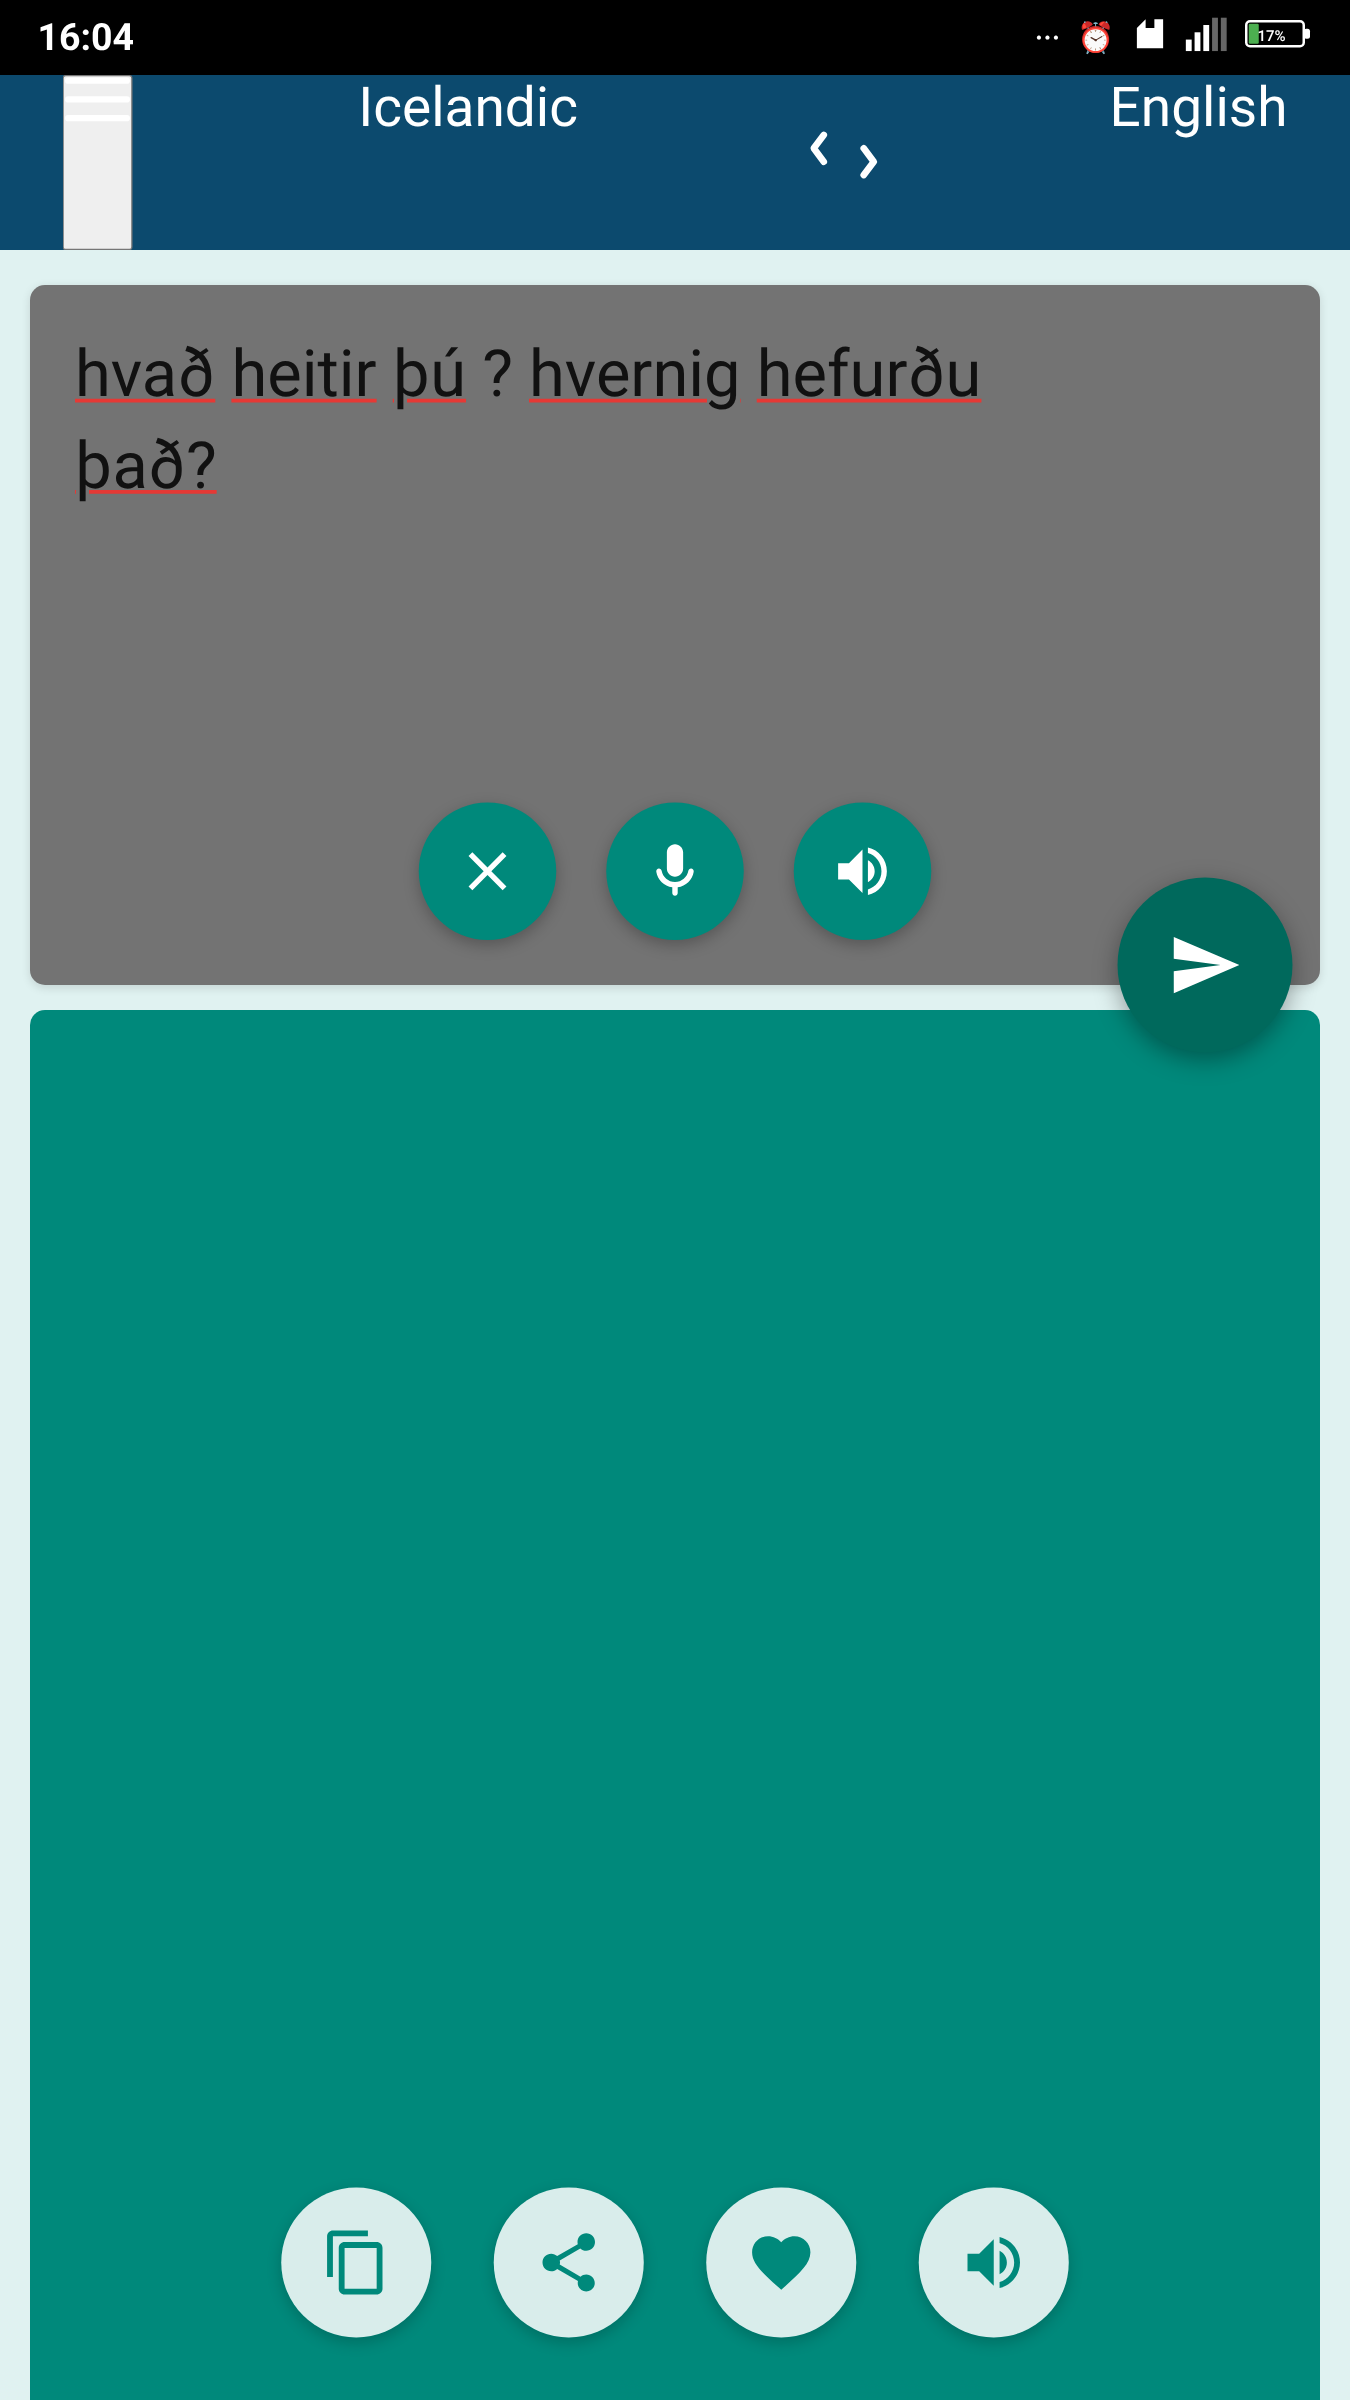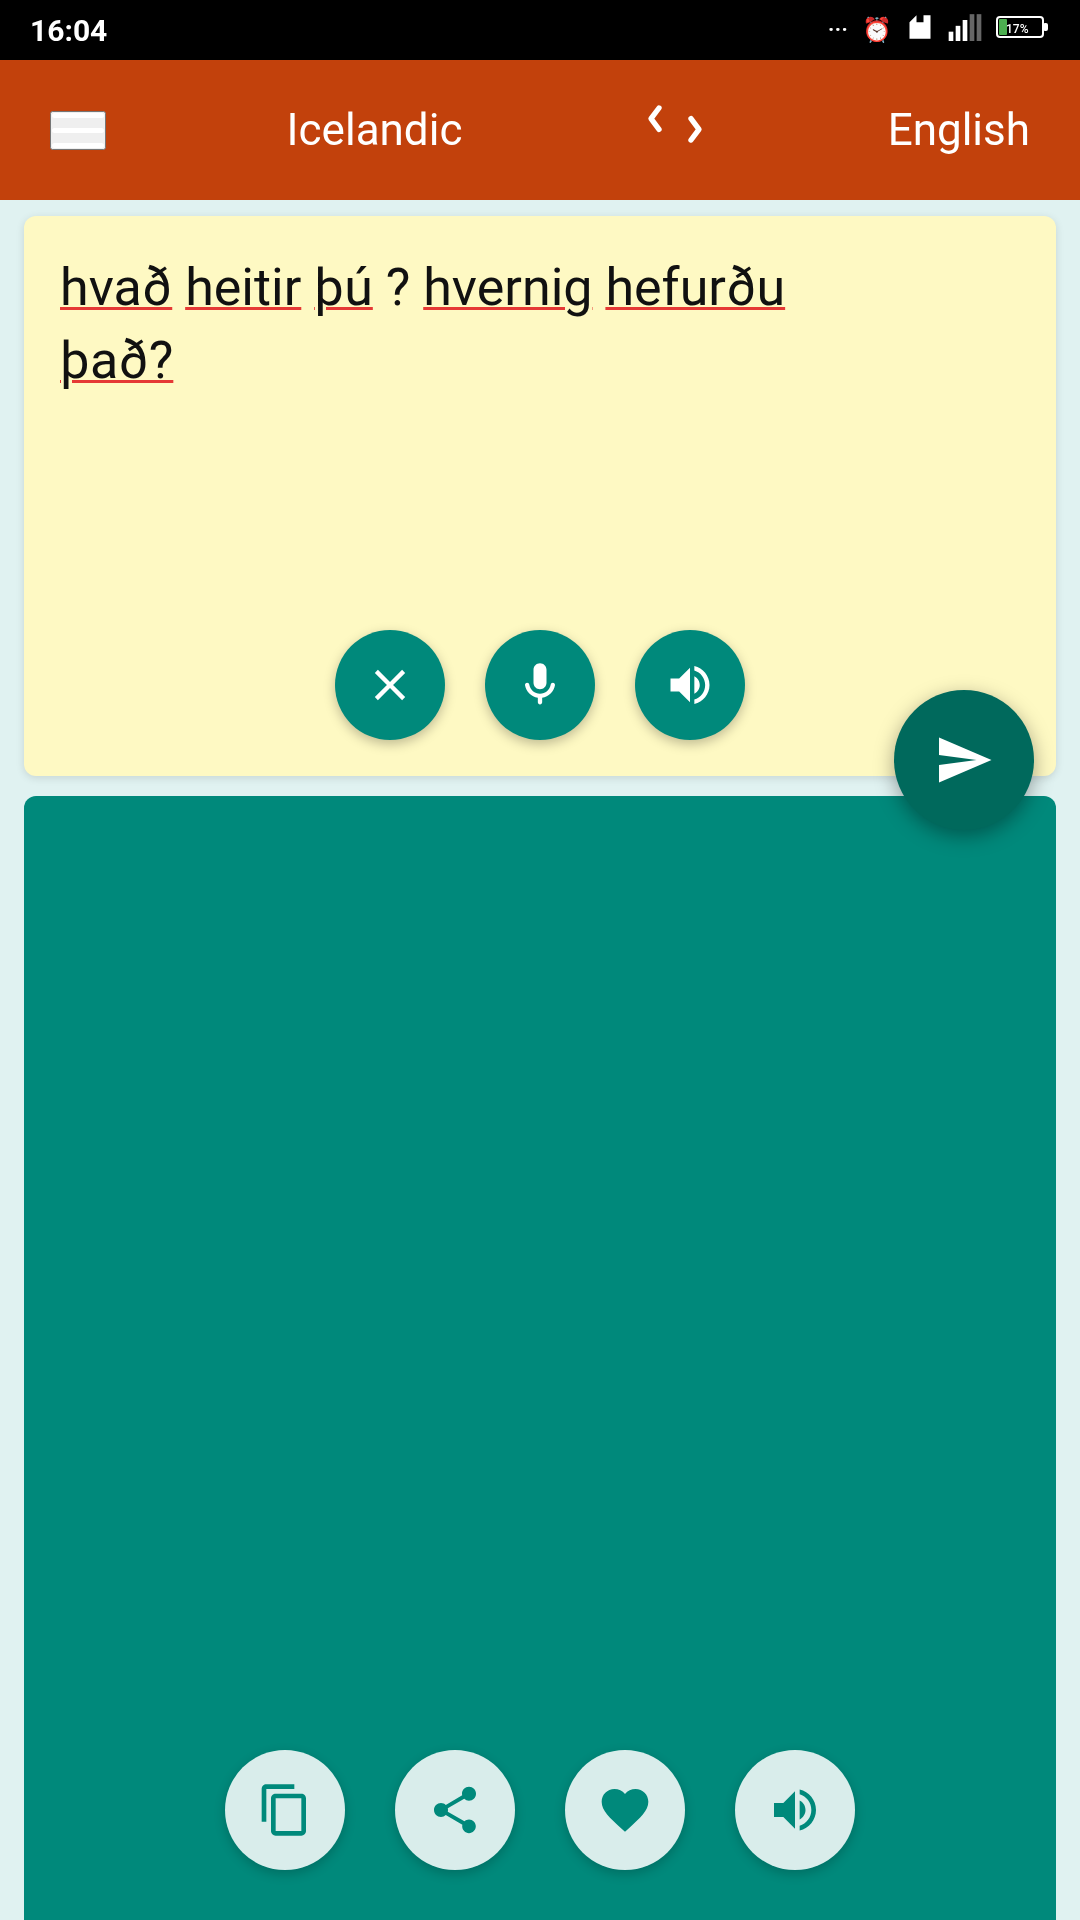--- a/index.html
+++ b/index.html
@@ -26,23 +26,22 @@
       font-size: 28px;
       font-weight: 500;
     }
     .status-time { font-size: 30px; font-weight: bold; }
     .status-icons { display: flex; align-items: center; gap: 14px; font-size: 24px; }
 
     
     .toolbar {
       width: 100%;
       height: 140px;
-      background: #c2410c;
-      display: flex;
-      align-items: center;
+      background: #0c4a6e;
+      display: flex;
       justify-content: space-between;
       padding: 0 50px;
     }
     .toolbar-lang {
       color: #fff;
       font-size: 44px;
       font-weight: 400;
     }
     .toolbar-swap {
       color: #fff;
@@ -66,22 +65,22 @@
     .content {
       width: 100%;
       height: calc(1920px - 60px - 140px);
       background: #e0f2f1;
       display: flex;
       flex-direction: column;
     }
 
     
     .source-panel {
-      background: #fef9c3;
-      margin: 16px 24px 0 24px;
+      background: #737373;
+      margin: 28px 24px 0 24px;
       border-radius: 12px;
       padding: 36px 36px 140px 36px;
       position: relative;
       box-shadow: 0 2px 8px rgba(0,0,0,0.12);
       flex-shrink: 0;
       min-height: 560px;
     }
     .source-text {
       font-size: 52px;
       line-height: 1.4;

